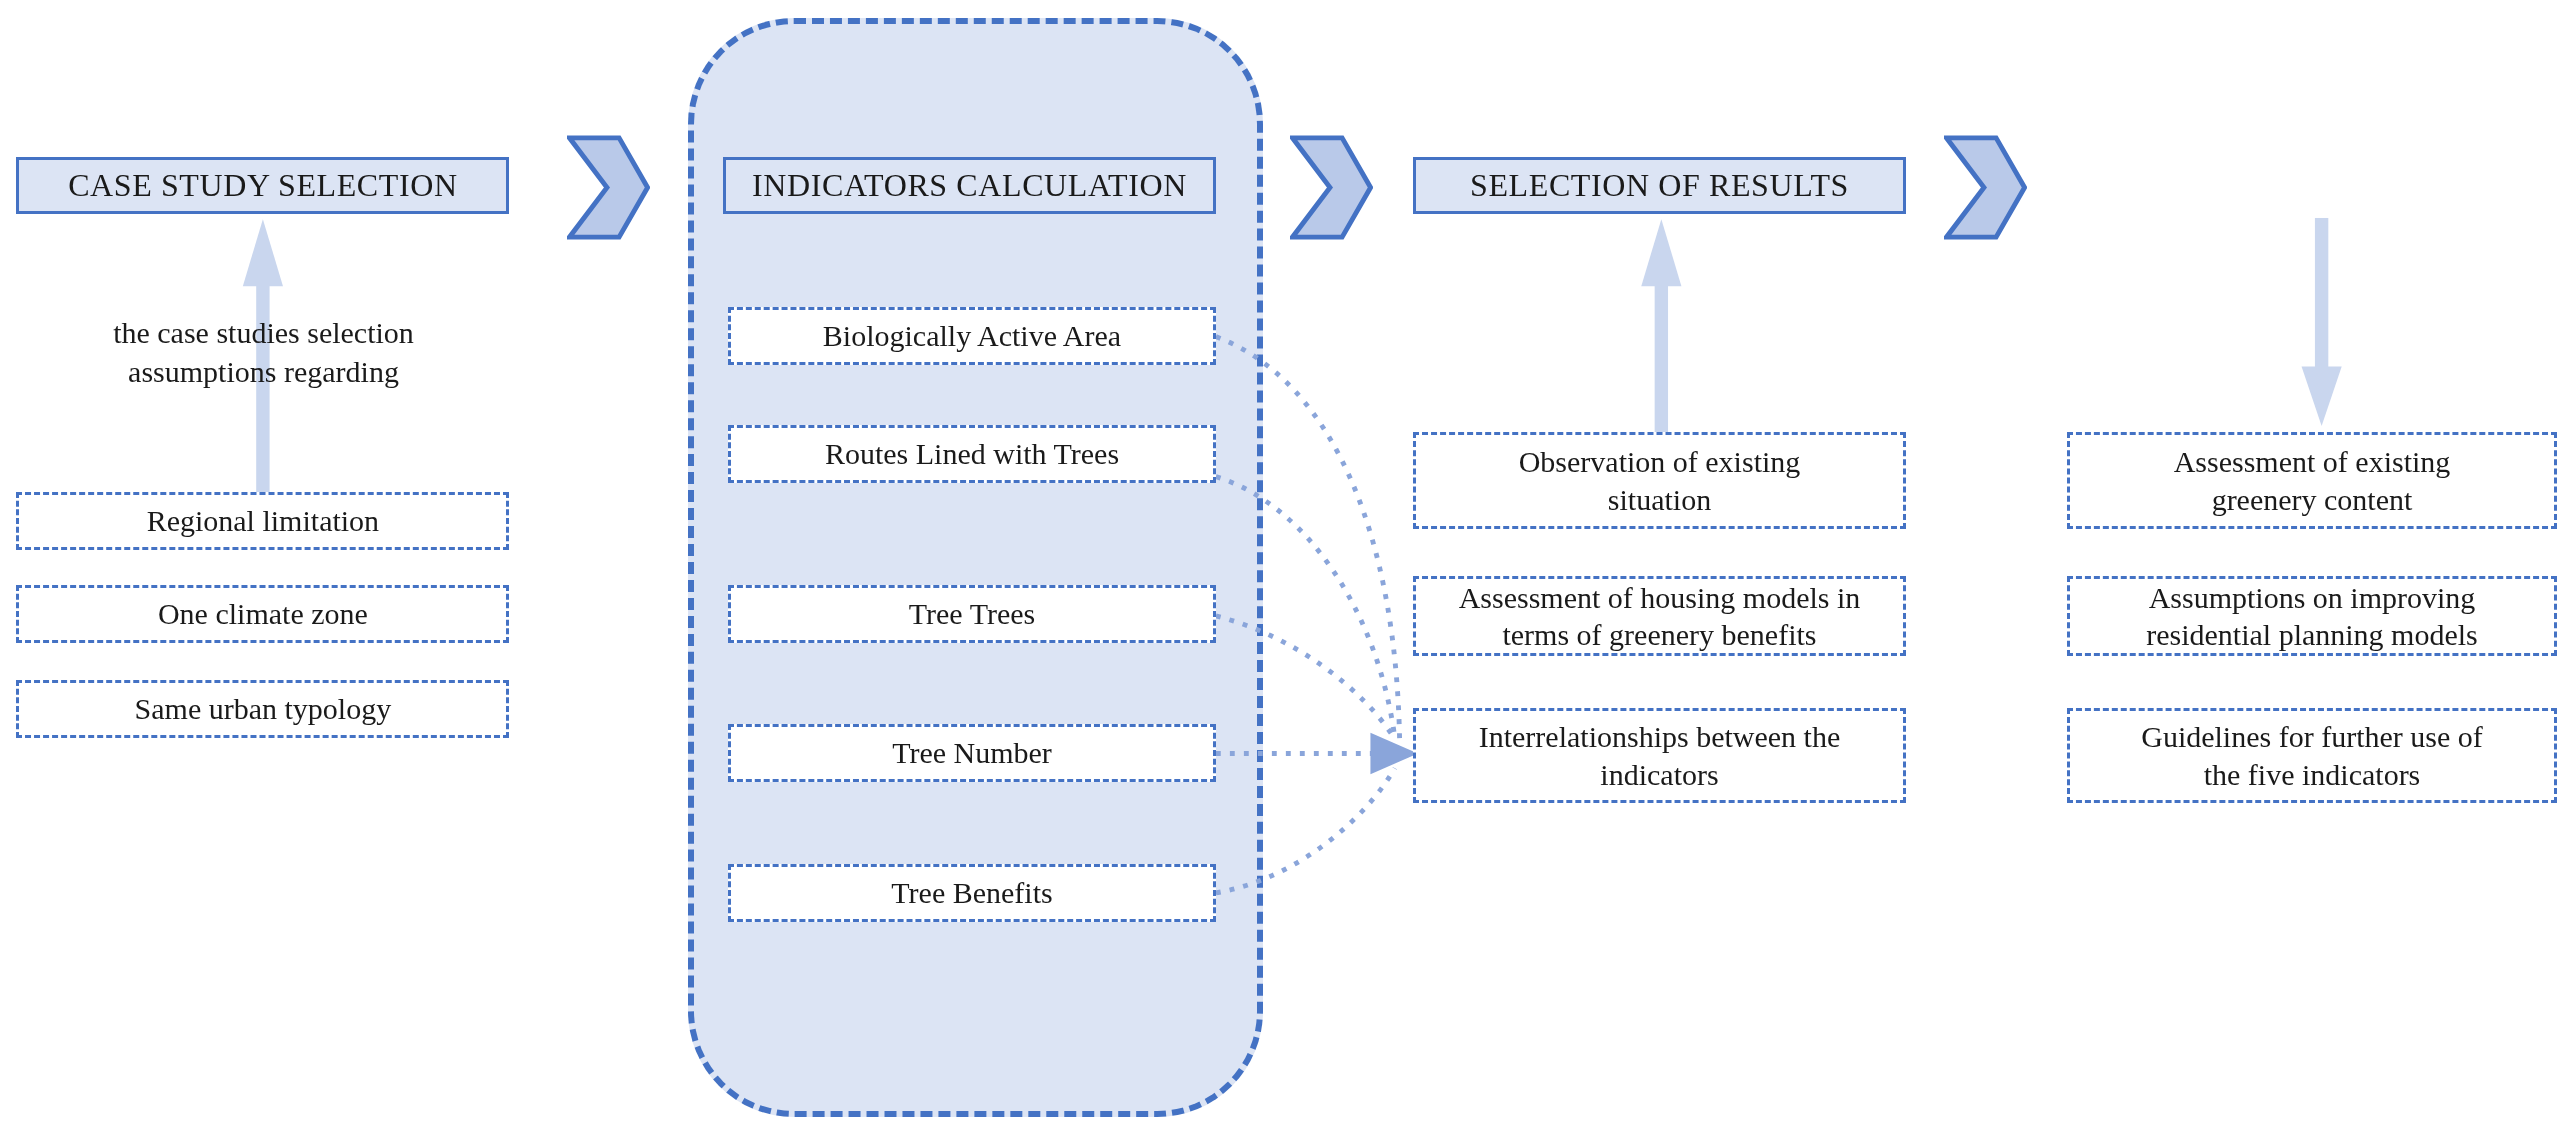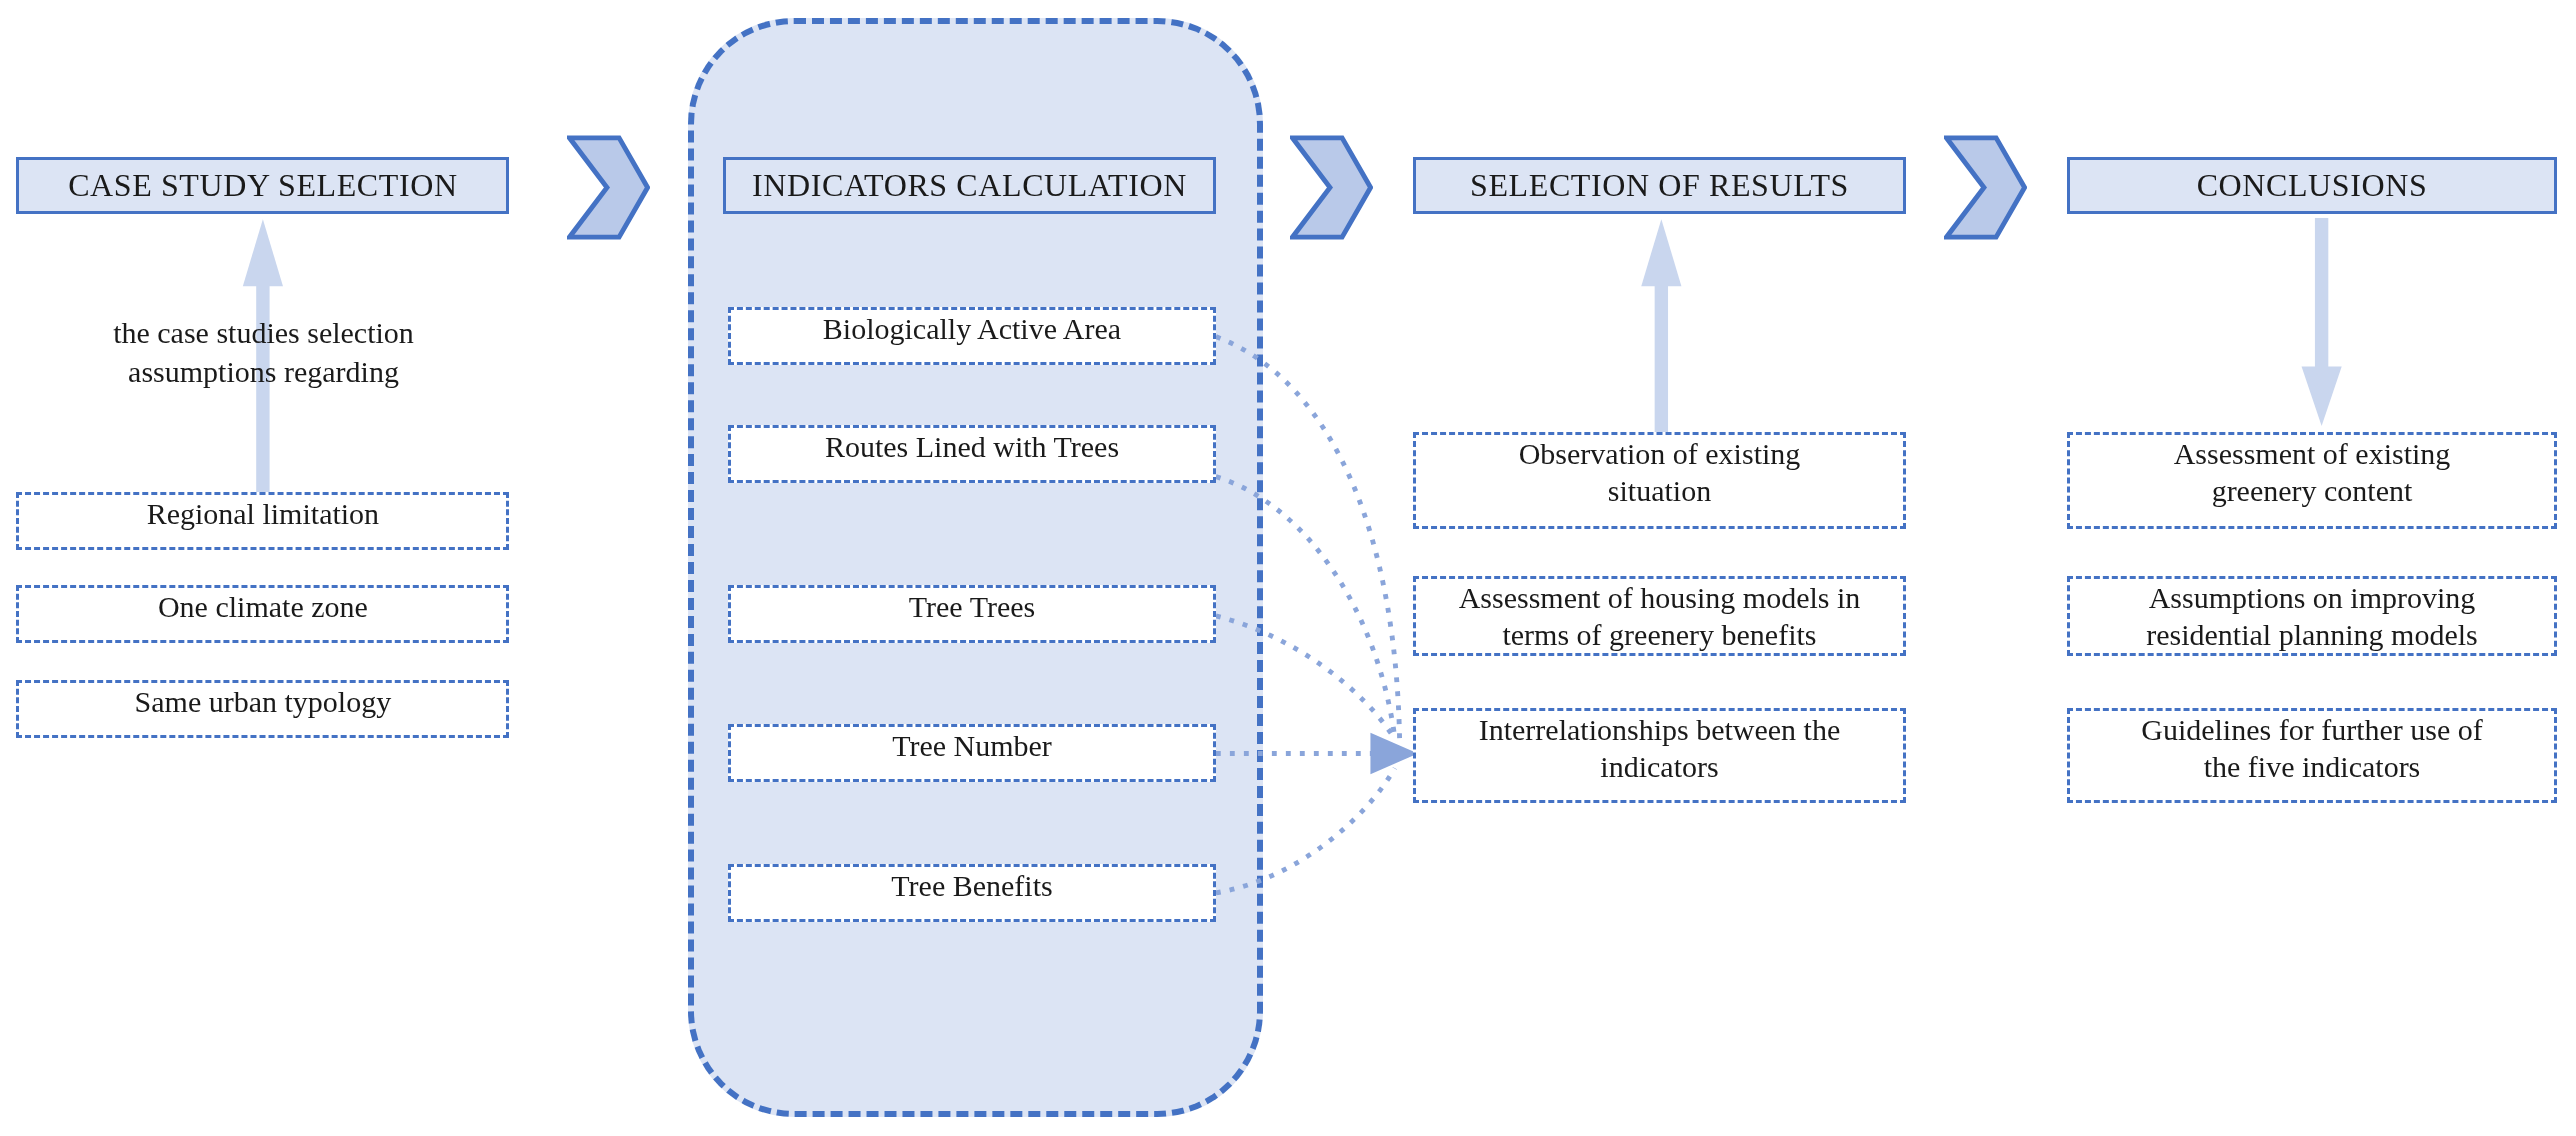--- a/index.html
+++ b/index.html
@@ -13,21 +13,21 @@
   .hdr {
     position:absolute; height:57px; z-index:2;
     background:#dce4f4; border:3.7px solid #4472c4;
     display:flex; align-items:center; justify-content:center;
     font-size:32px; letter-spacing:0.6px; white-space:nowrap;
   }
   
   .dbox {
     position:absolute; z-index:2; background:#ffffff;
     border:3.7px dashed #4472c4;
-    display:flex; justify-content:center;
+    display:flex; align-items:center; justify-content:center;
     text-align:center; font-size:30px; line-height:1.24;
   }
   .dbox .lbl { display:block; }
   
   #indicators-panel {
     position:absolute; left:688px; top:18px; width:575px; height:1099px; z-index:0;
     background:#dce4f4; border:6px dashed #4472c4; border-radius:106px;
   }
   
   .note {
@@ -128,21 +128,20 @@
     <span class="lbl w720">Assessment of housing models in terms of greenery benefits</span>
   </div>
   <div class="dbox" style="left:1413px; top:708px; width:493px; height:95px;">
     <span class="lbl w640">Interrelationships between the indicators</span>
   </div>
 
   <svg class="chev" style="left:1944px;" viewBox="0 0 137 172">
     <polygon points="4,4 86,4 133,86 86,168 4,168 66,86" fill="#b9c9e9" stroke="#4472c4" stroke-width="8" stroke-linejoin="miter"></polygon>
   </svg>
 
-  <div class="hdr" style="left:2067px; top:157px; width:490px;">CONCLUSIONS</div>
 
   <div class="dbox" style="left:2067px; top:432px; width:490px; height:97px;">
     <span class="lbl w580">Assessment of existing greenery content</span>
   </div>
   <div class="dbox" style="left:2067px; top:576px; width:490px; height:80px;">
     <span class="lbl w700">Assumptions on improving residential planning models</span>
   </div>
   <div class="dbox" style="left:2067px; top:708px; width:490px; height:95px;">
     <span class="lbl w620">Guidelines for further use of the five indicators</span>
   </div>

